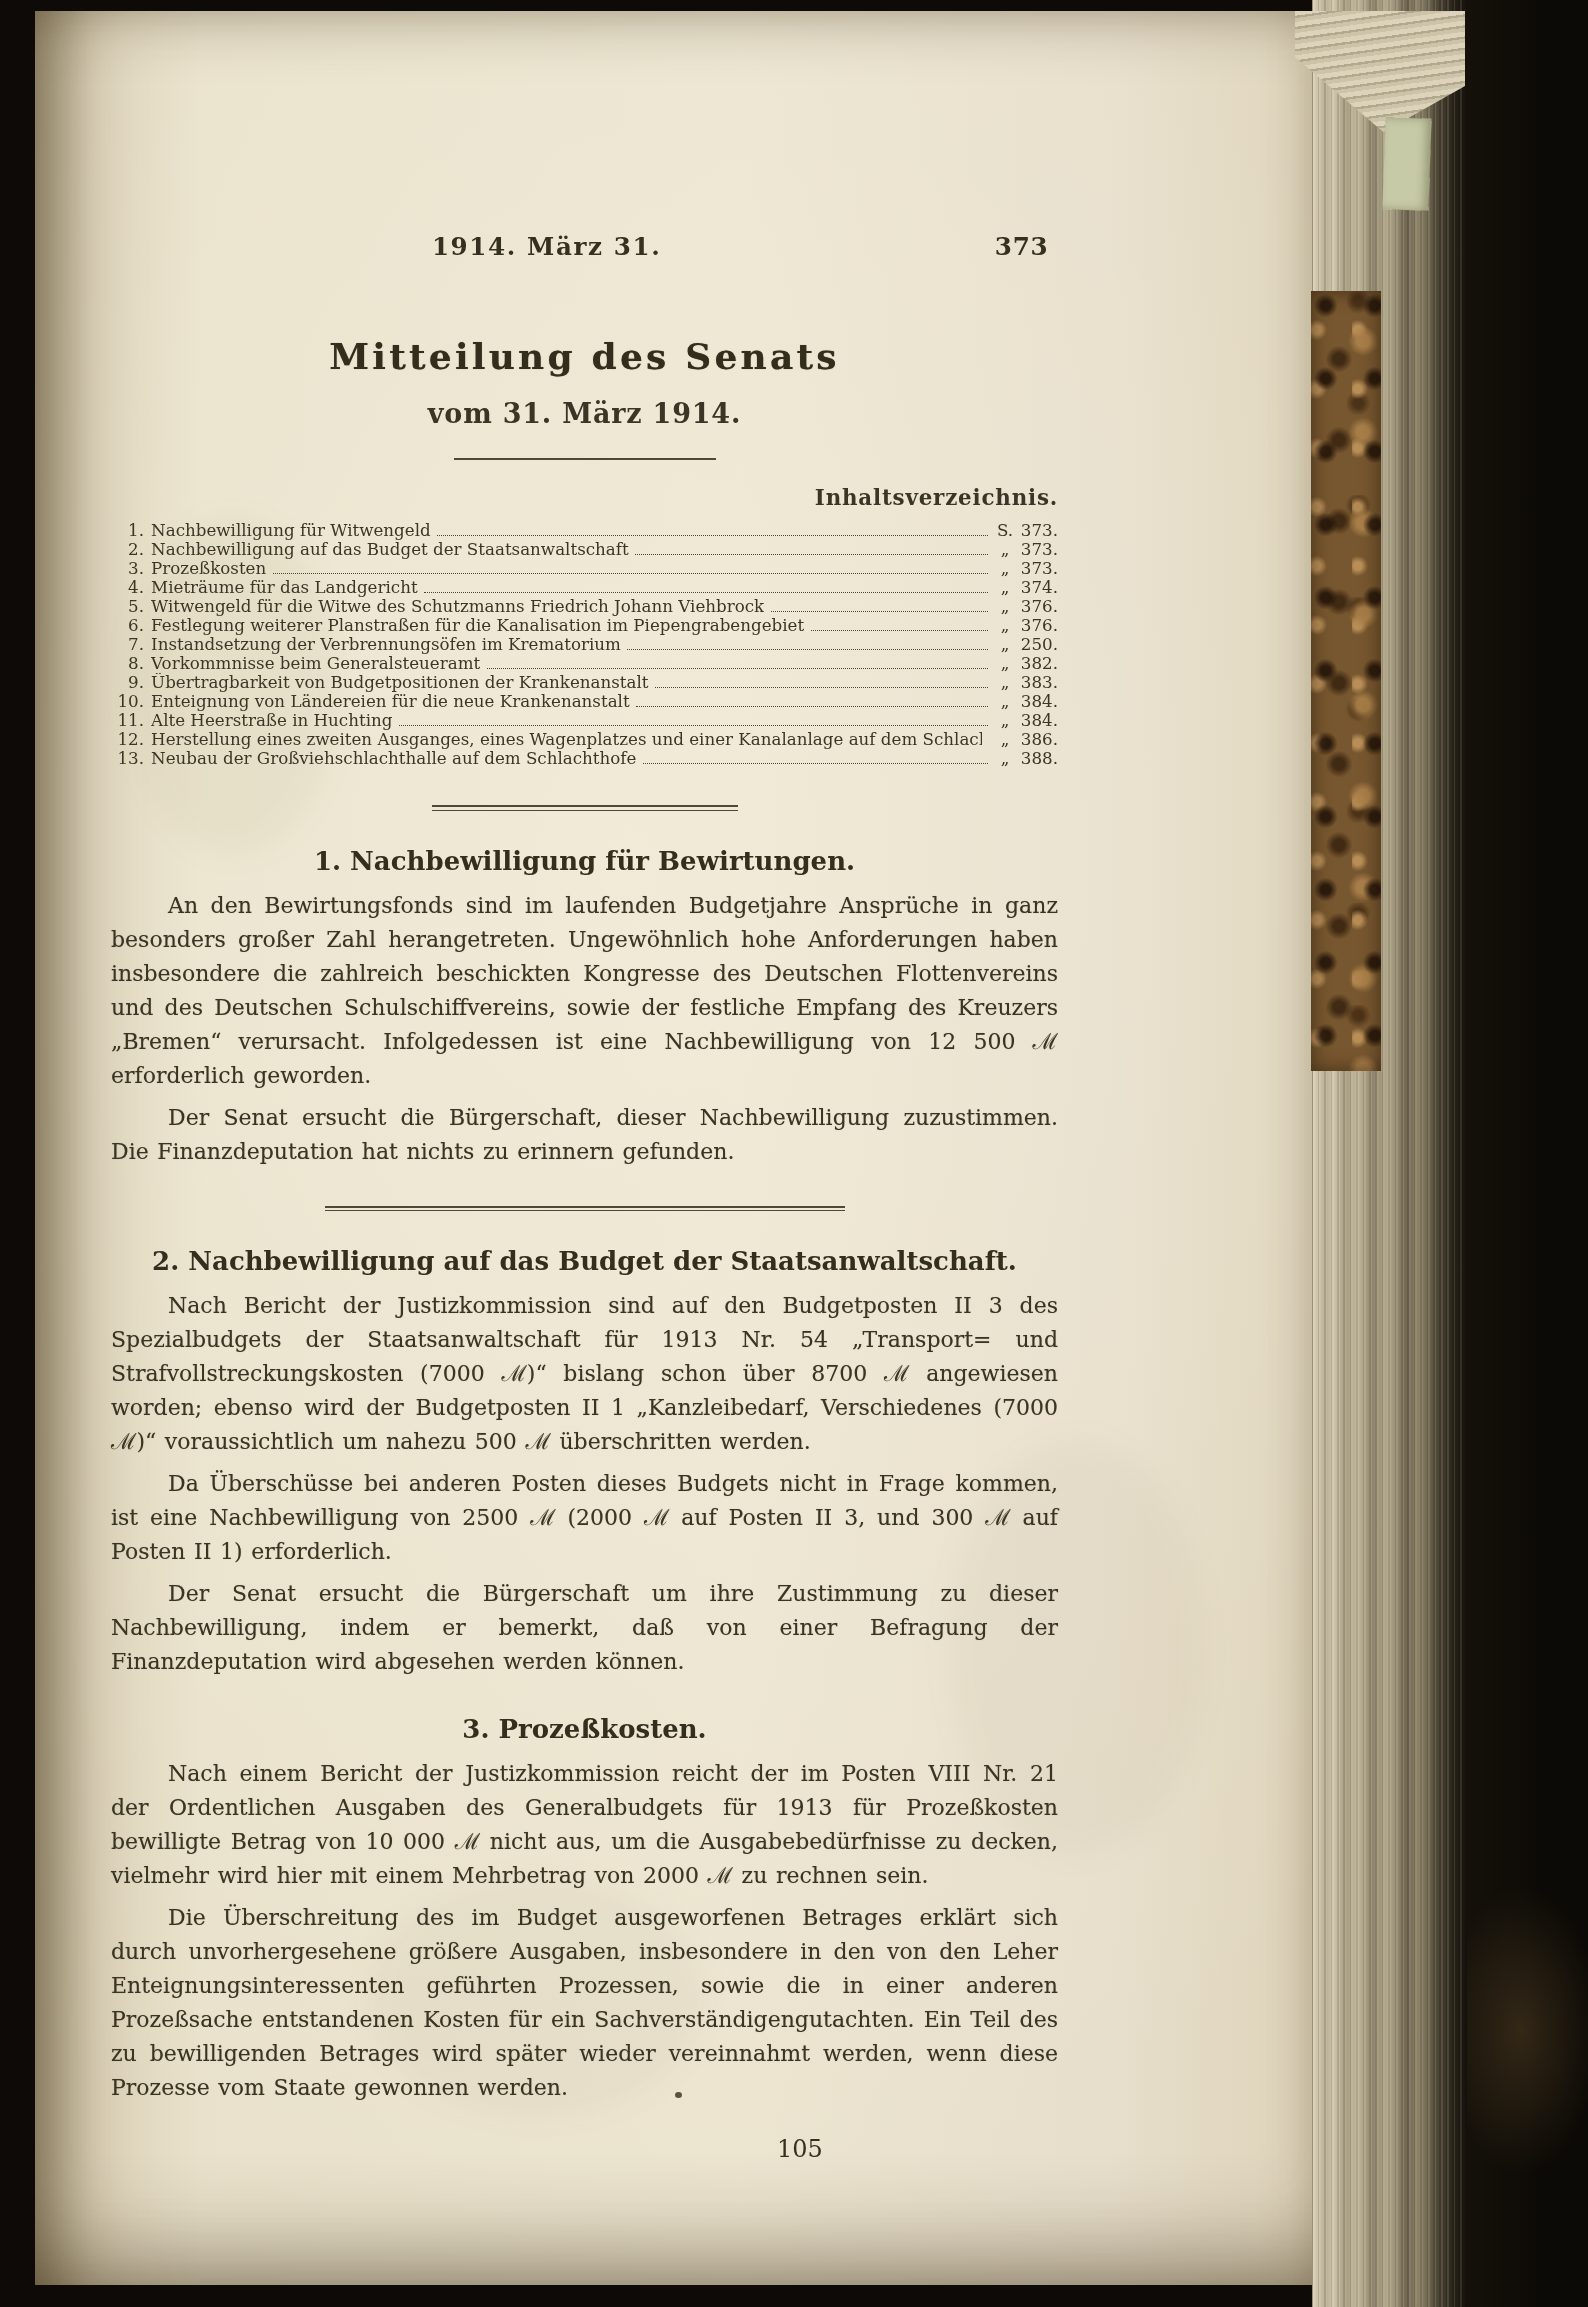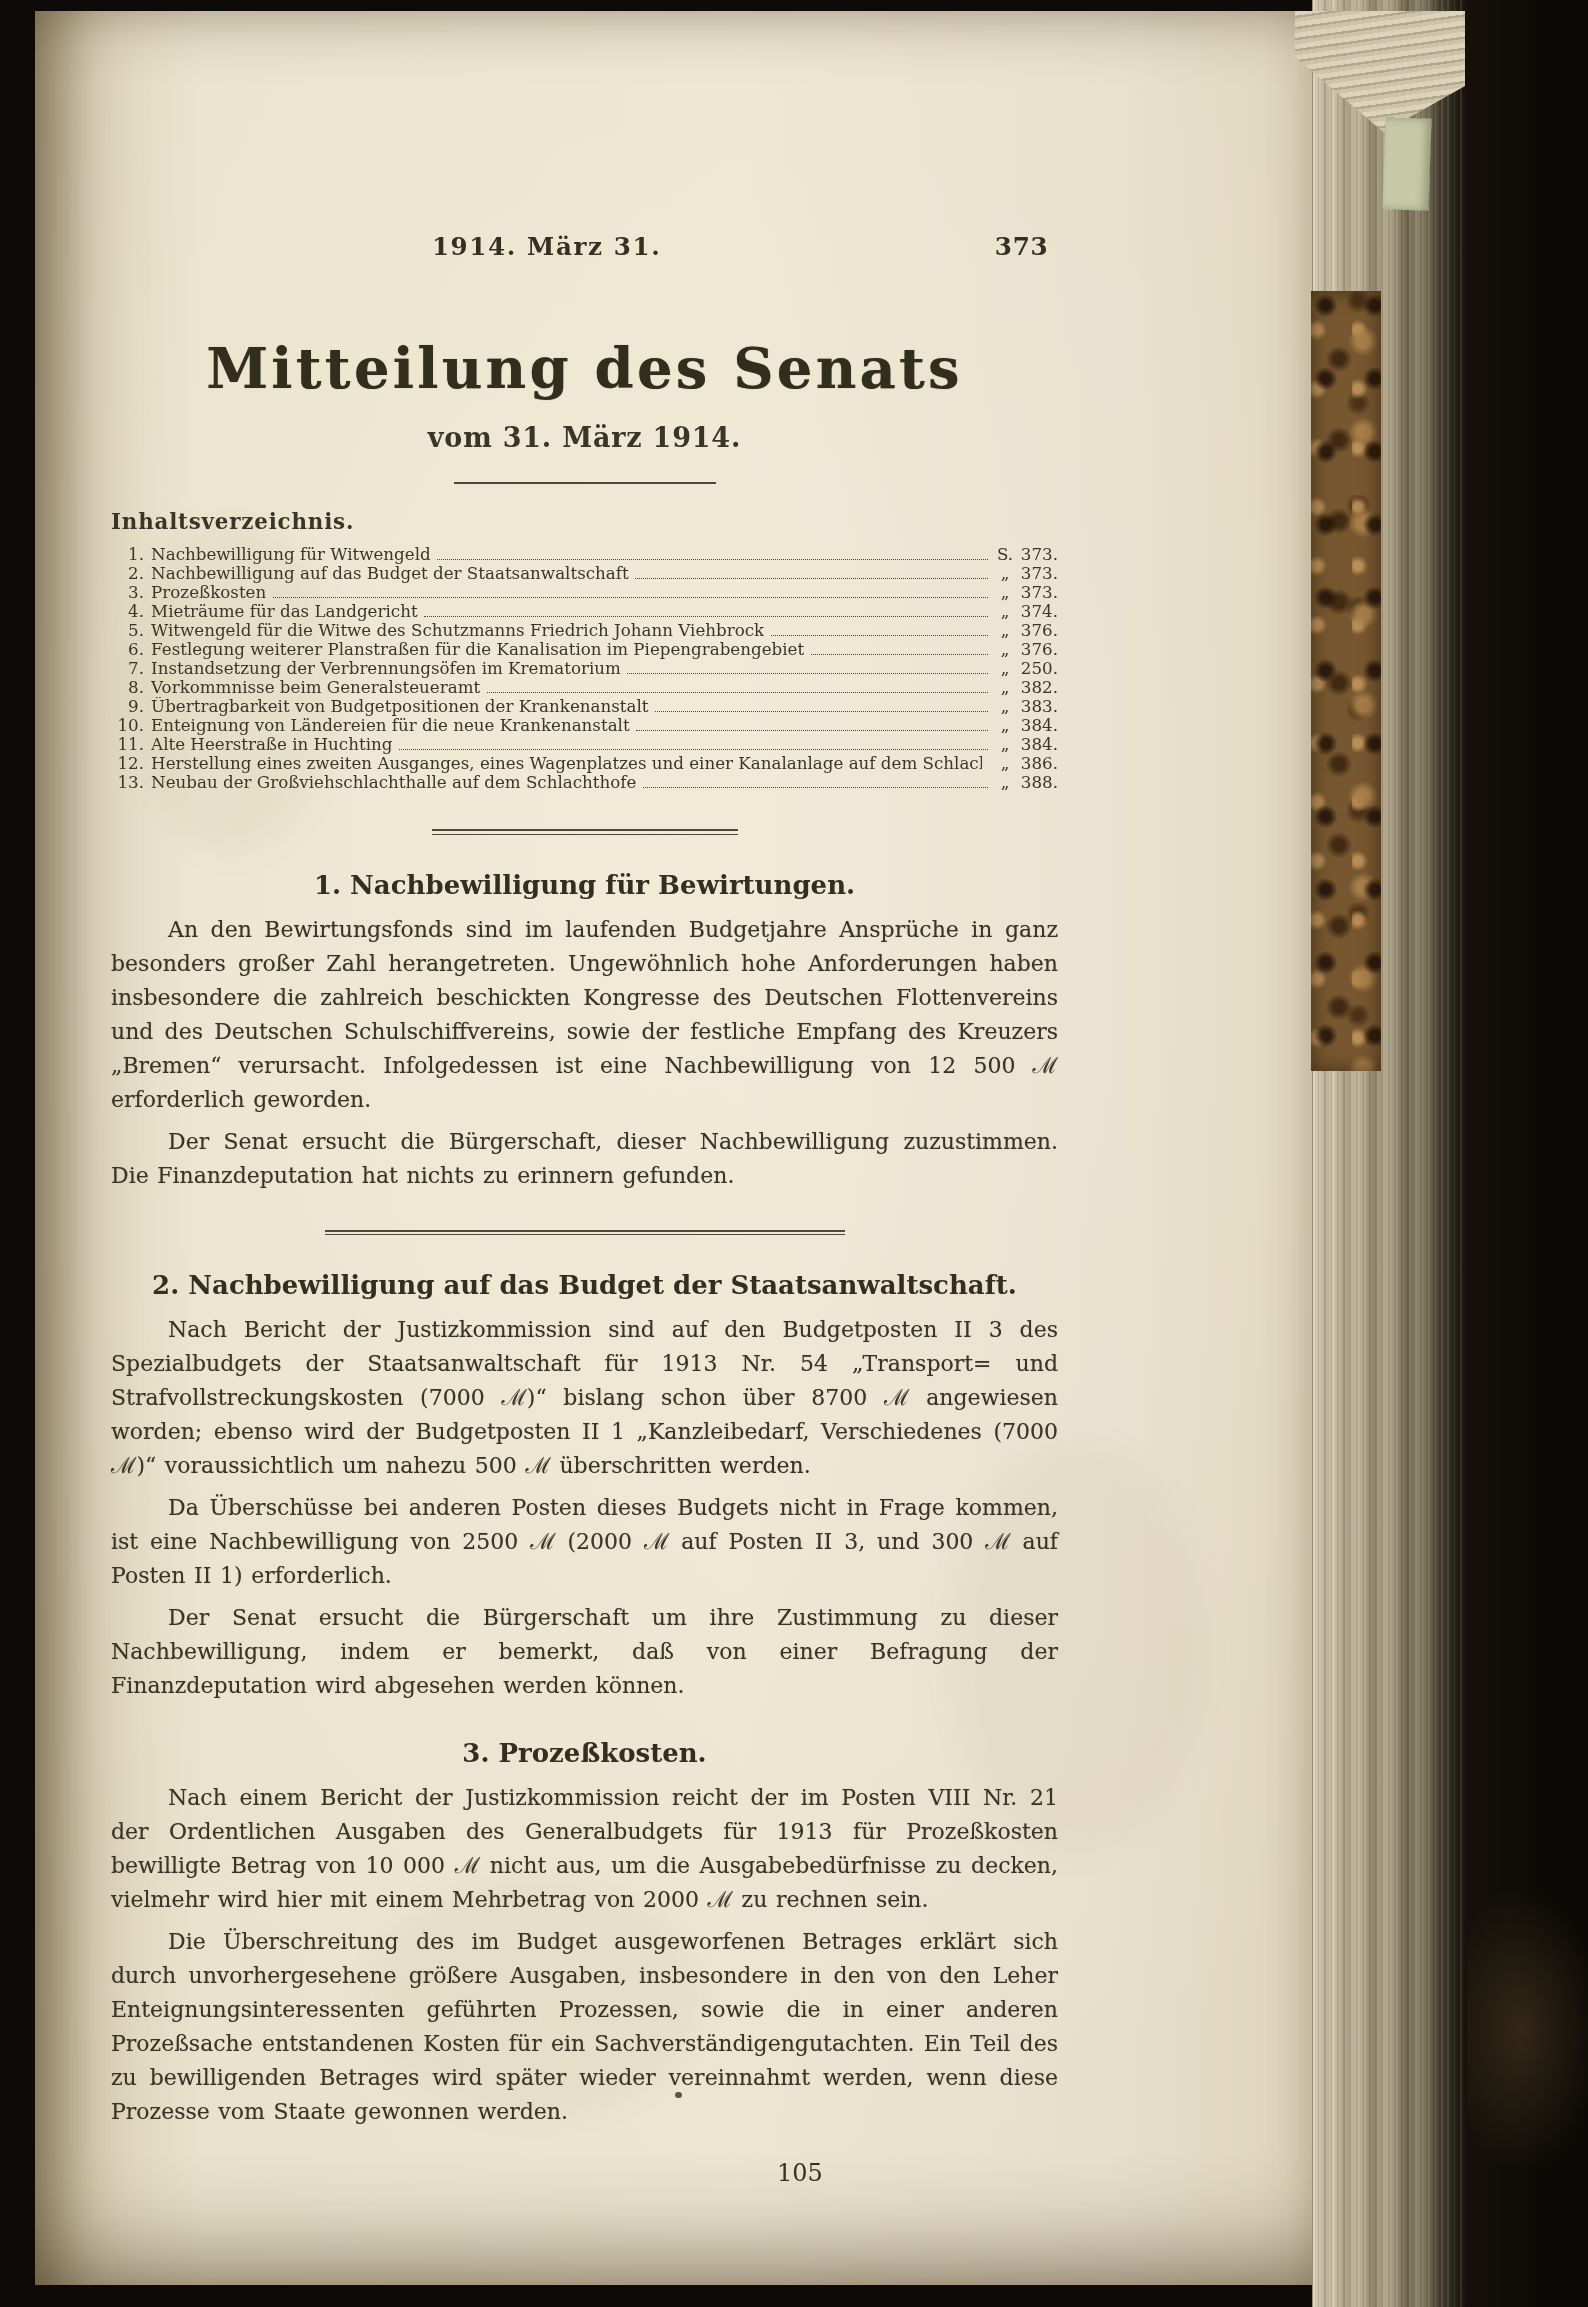--- a/index.html
+++ b/index.html
@@ -33,31 +33,31 @@
 
   
   .content { position:absolute; left:76px; top:0; width:947px; height:100%; padding-top:221px; }
 
   .running-head { position:relative; height:30px; font-weight:bold; font-size:24.6px; color:#35301f; }
   .rh-date { position:absolute; left:46%; transform:translateX(-50%); letter-spacing:1.6px; }
   .rh-page { position:absolute; right:9.5px; letter-spacing:0.8px; }
 
   .title {
     margin-top:73px; text-align:center;
-    font-size:56px; font-weight:bold; letter-spacing:3.2px;
+    font-size:36px; font-weight:bold; letter-spacing:3.2px;
     color:#322d1c; text-shadow:0 0 0.8px rgba(50,45,28,.55);
   }
   .subtitle { margin-top:20.7px; text-align:center; font-size:27px; font-weight:bold; letter-spacing:0.8px; }
 
   .rule-short { width:262px; height:2.4px; background:#4e4836; margin:29px auto 0; }
   .rule-double { height:5.6px; border-top:2.4px solid #4e4836; border-bottom:1.6px solid #4e4836; margin:37px auto 0; }
   .rule-double.w1 { width:306px; }
   .rule-double.w2 { width:520px; }
 
-  .toc-heading { margin-top:25.4px; text-align:left; font-weight:bold; font-size:21.4px; letter-spacing:0.8px; }
+  .toc-heading { margin-top:25.4px; text-align:right; font-weight:bold; font-size:21.4px; letter-spacing:0.8px; }
   .toc-list { margin-top:11px; font-size:16.7px; color:#3b3625; }
   .toc-row { display:flex; align-items:baseline; line-height:18.6px; }
   .toc-num { flex:0 0 33px; text-align:right; }
   .toc-label { flex:0 1 auto; margin-left:7.1px; white-space:nowrap; overflow:hidden; }
   .toc-leader { flex:1 1 0; min-width:0; border-bottom:1.6px dotted #4c4634; margin:0 4.8px 4px 6.4px; }
   .toc-ref { flex:0 0 24px; text-align:center; }
   .toc-page { flex:0 0 41px; text-align:right; }
 
   .sec-heading { margin-top:35px; text-align:center; font-weight:bold; font-size:26px; color:#332e1d; }
   .body-para {

